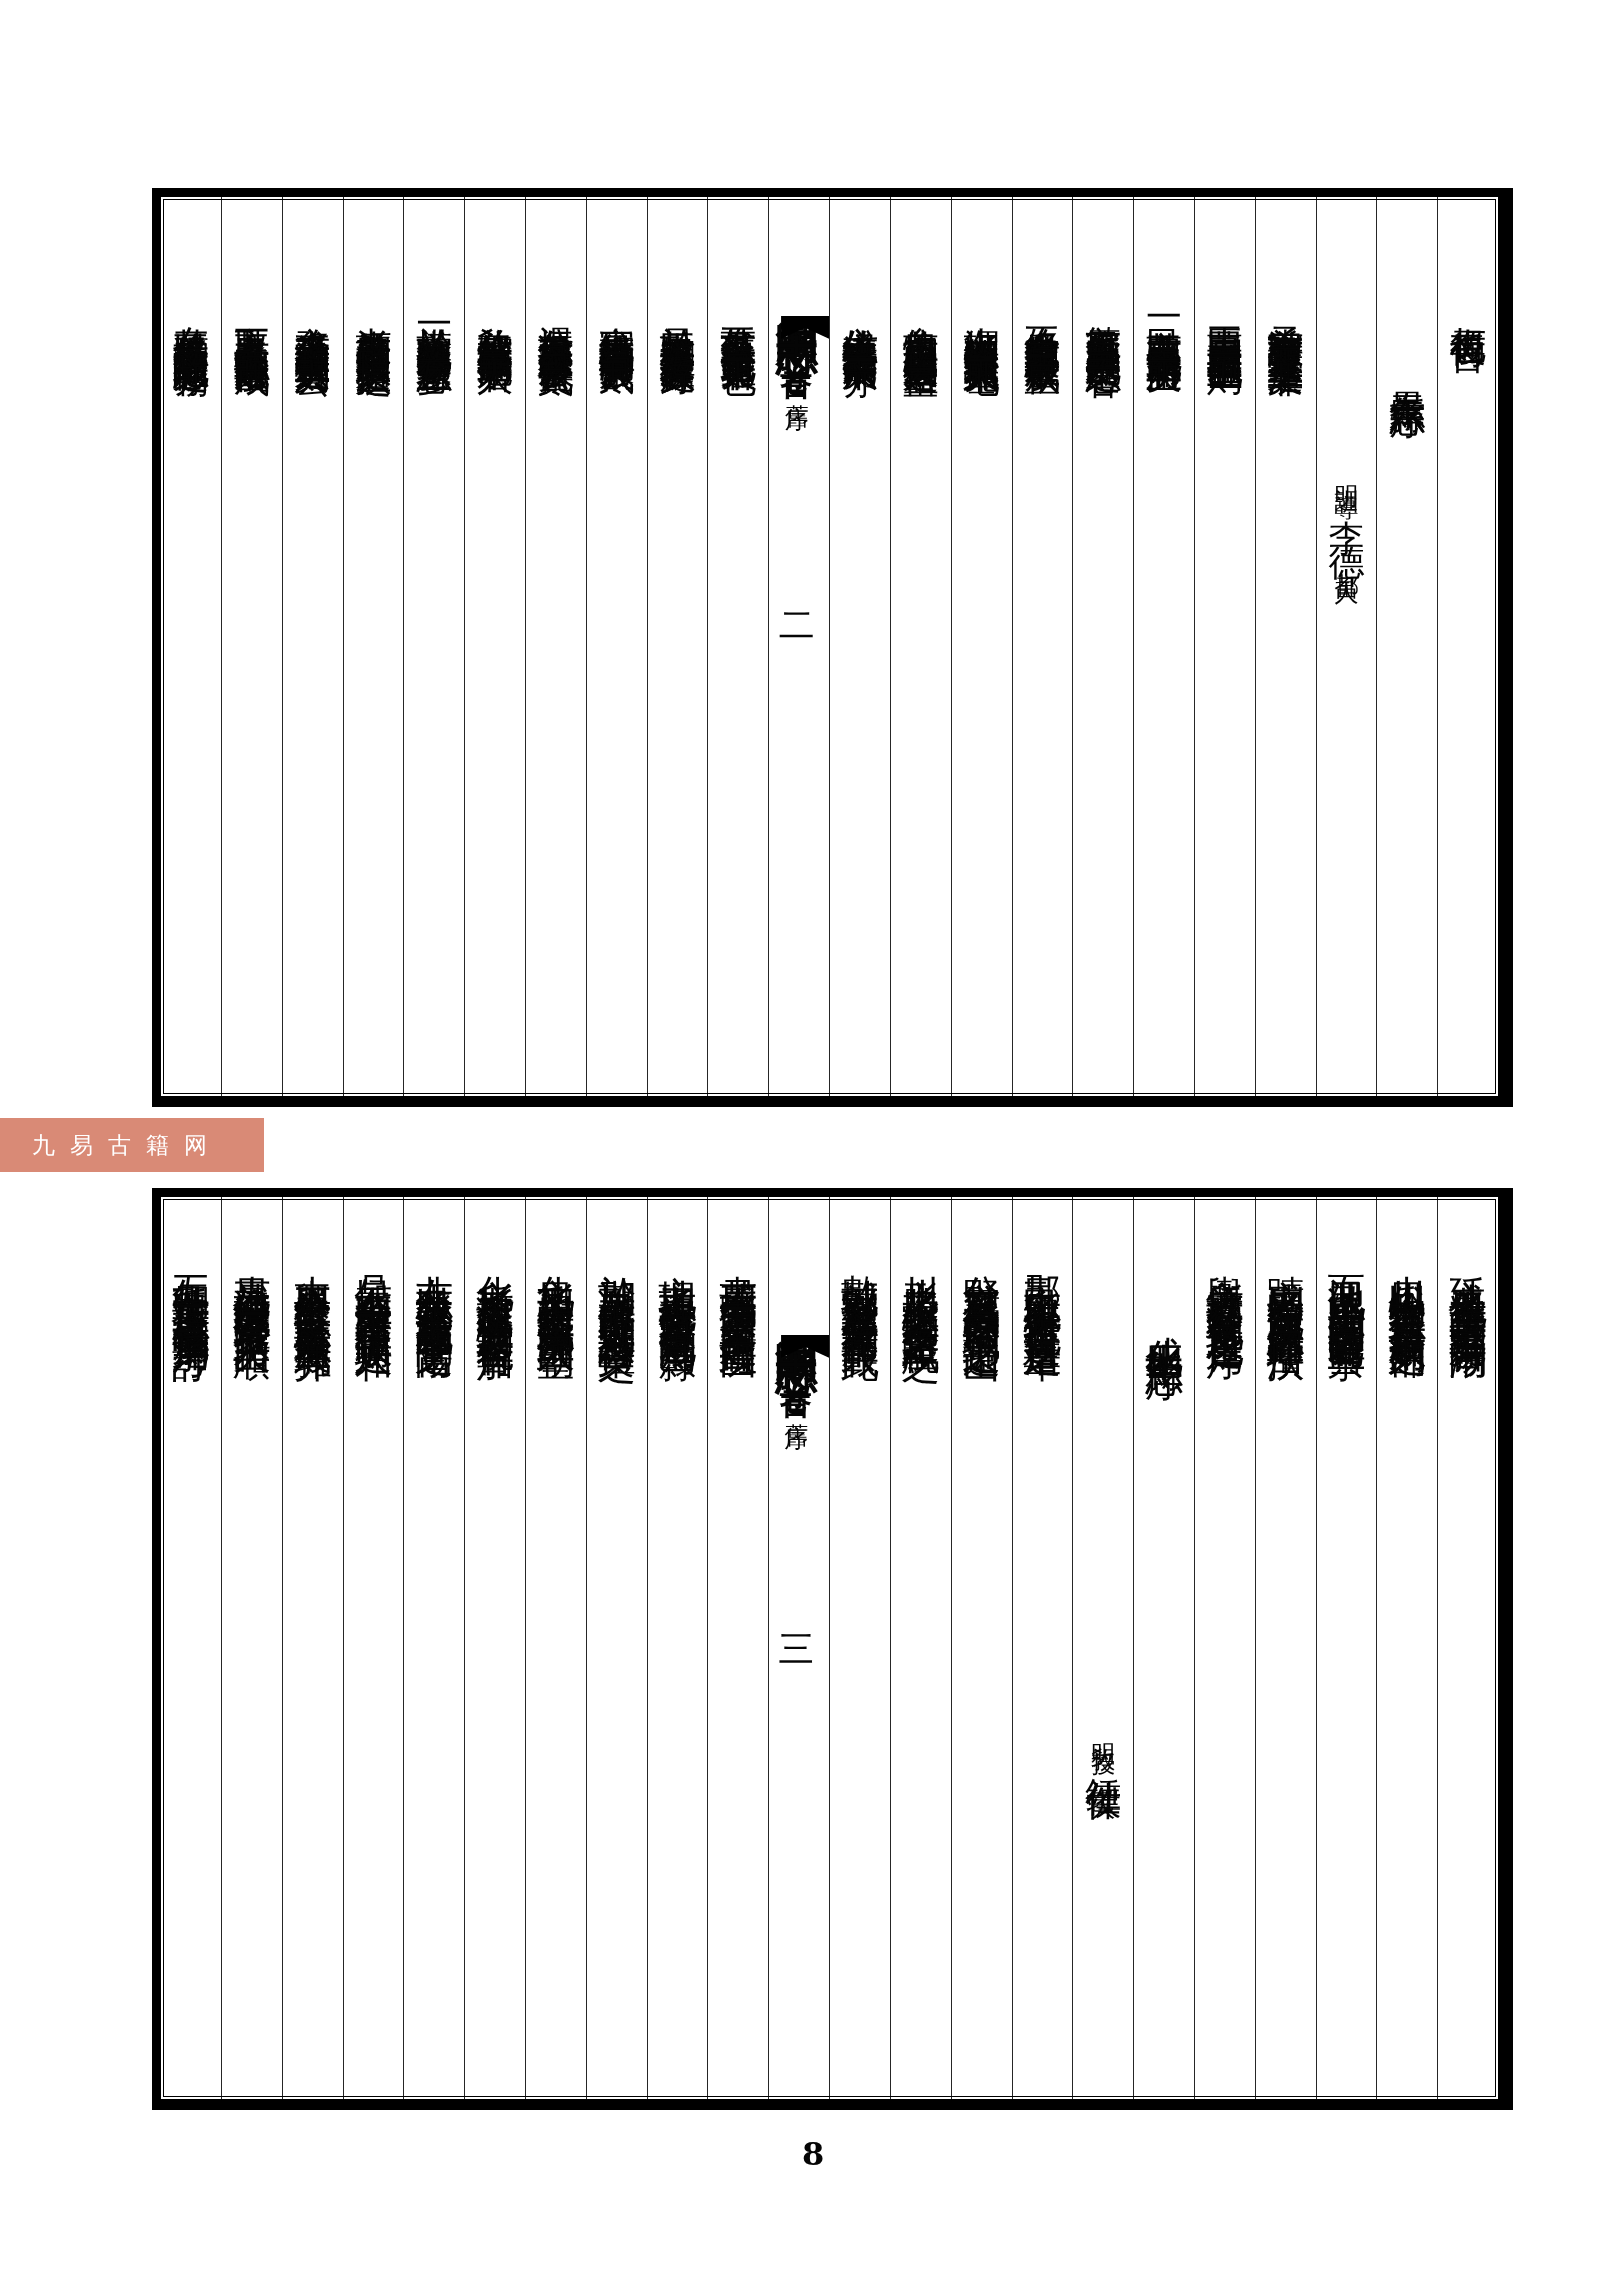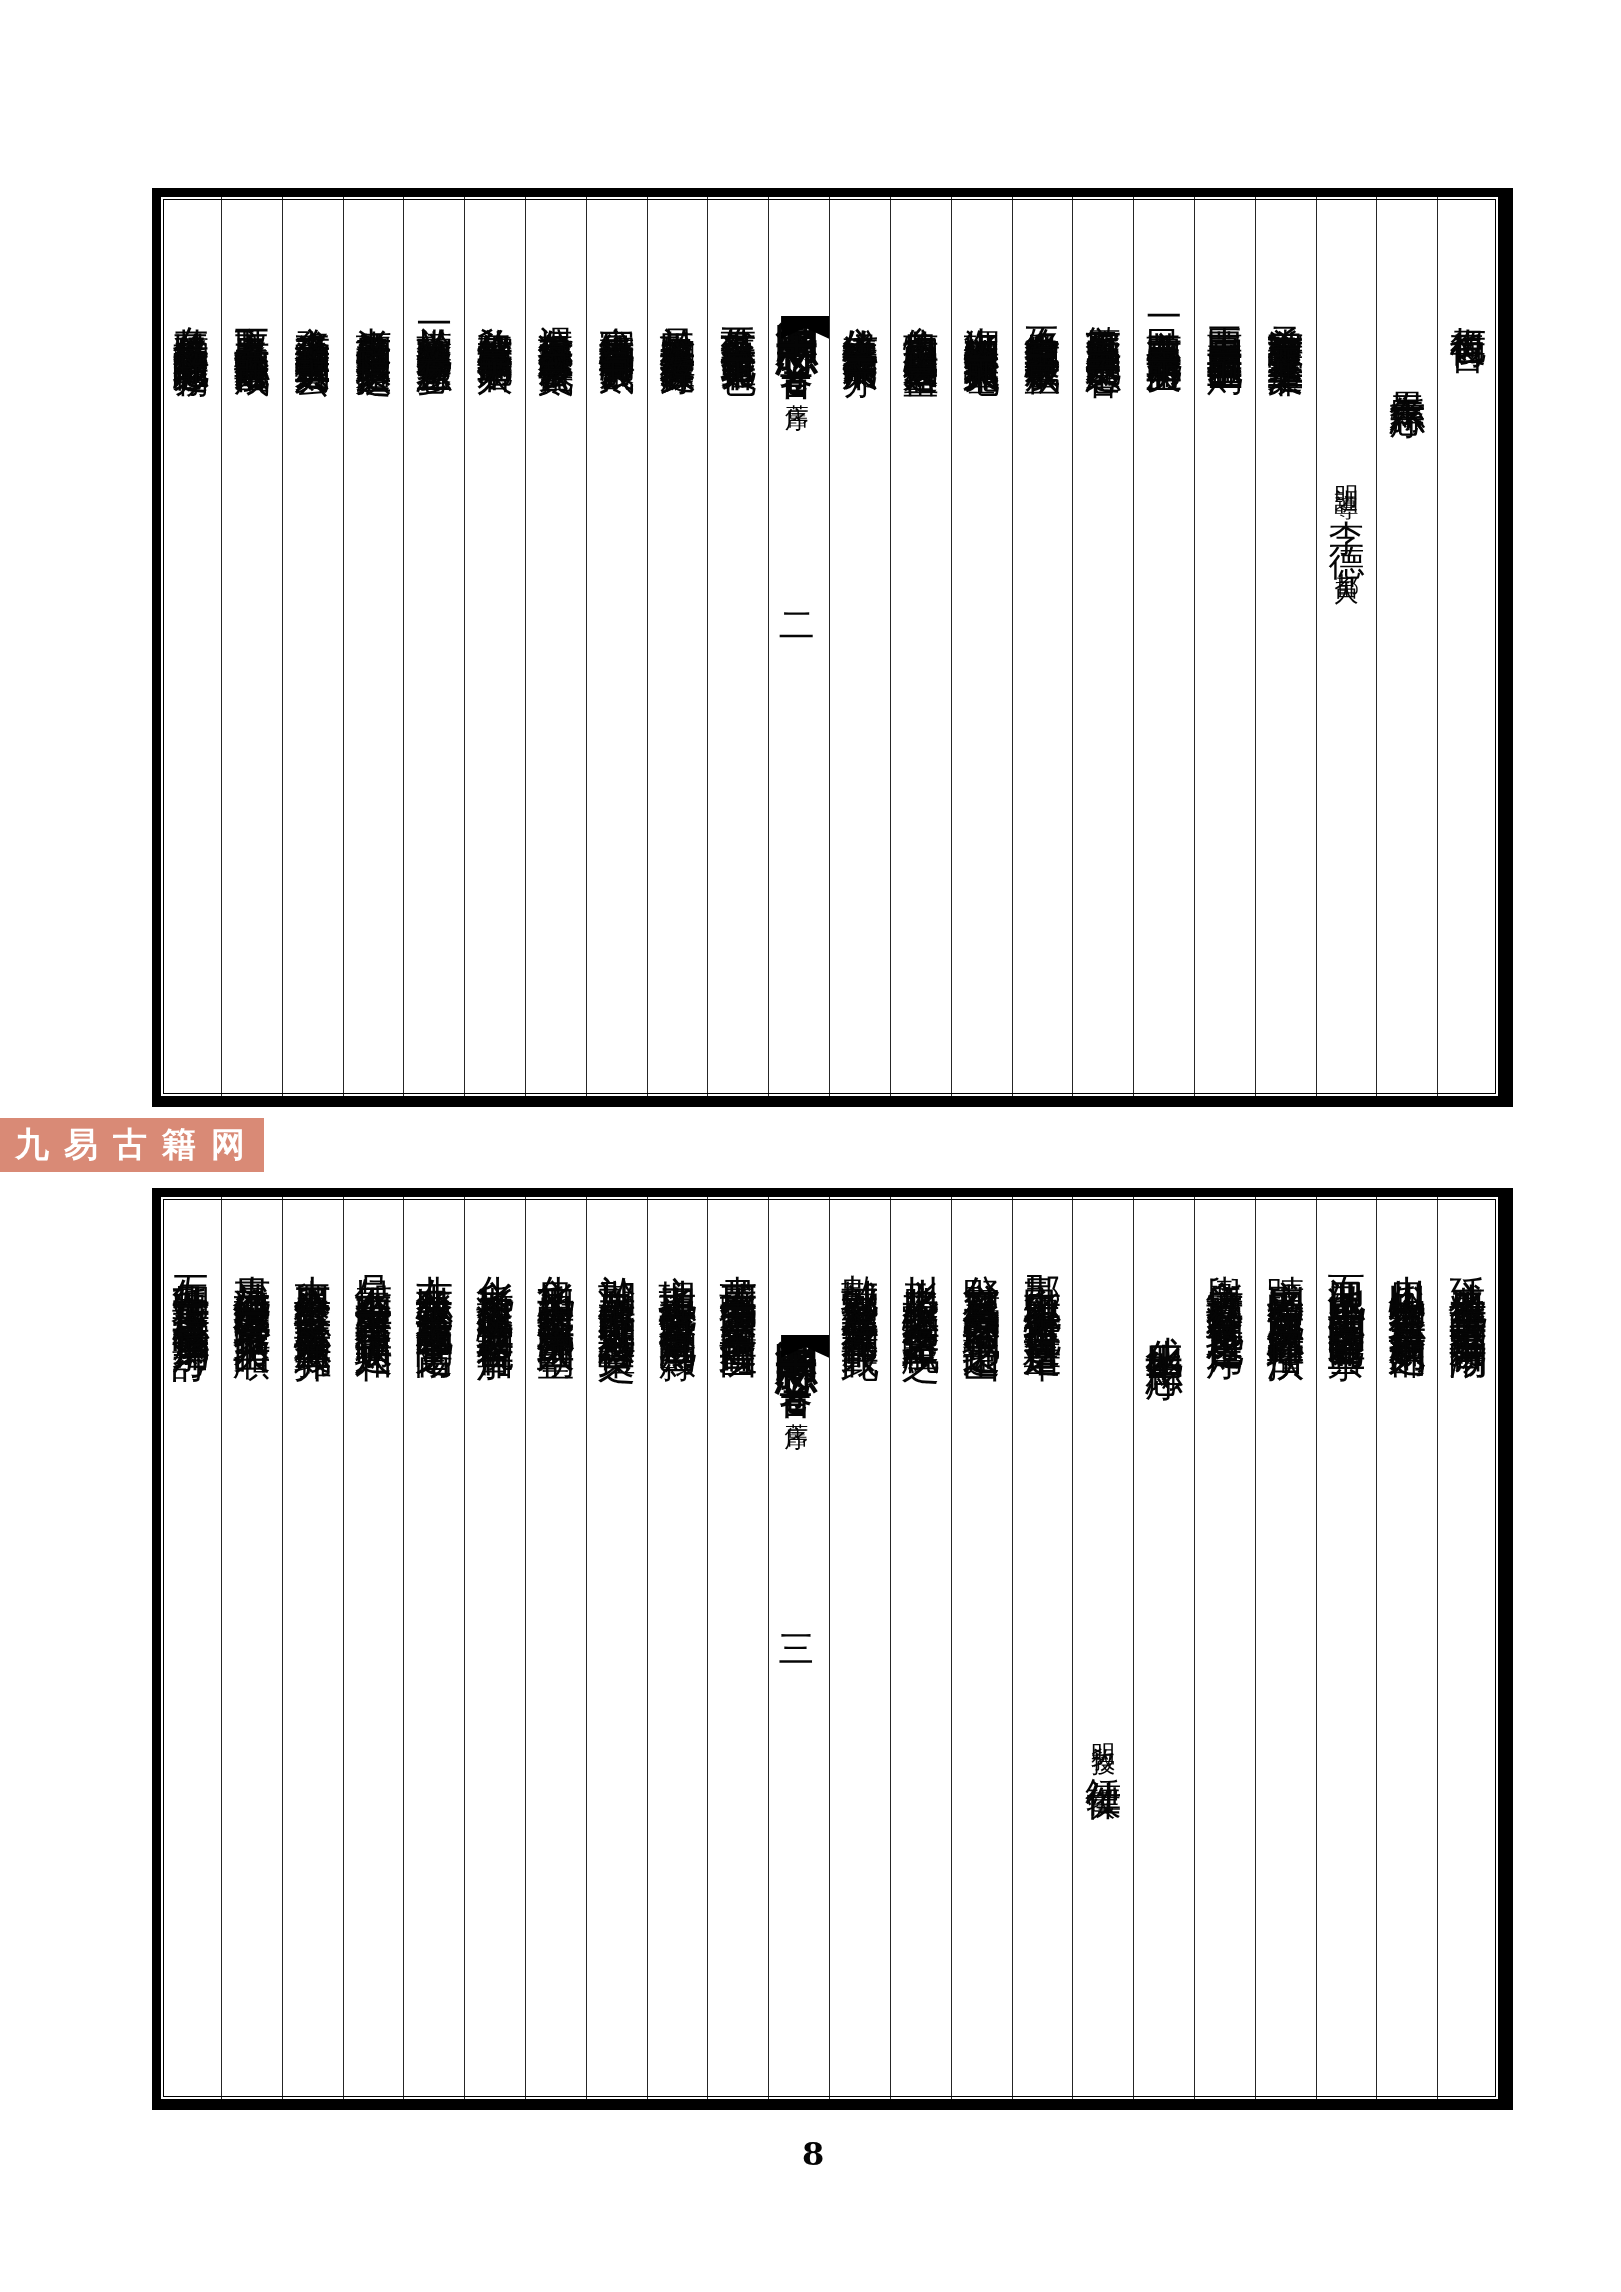--- a/index.html
+++ b/index.html
@@ -57,22 +57,22 @@
   .center .gap-b{inline-size:41px;}
   .center .gap-c{inline-size:199px;}
   .center .folio{font-size:36px;}
 
   
   .watermark{
     position:absolute;left:0;top:1118px;width:264px;height:54px;
     display:flex;align-items:center;
   }
   .watermark span{
-    color:#fff;font-size:34px;letter-spacing:15px;padding-left:15px;
-    font-family:"Liberation Sans","DejaVu Sans",sans-serif;font-weight:bold;
+    color:#fff;font-size:23px;letter-spacing:15px;padding-left:32px;
+    font-family:"Liberation Sans","DejaVu Sans",sans-serif;font-weight:normal;
     white-space:nowrap;
   }
 
   
   .scan-page-number{
     position:absolute;left:802px;top:2135px;font-size:32px;font-weight:bold;
     font-family:"DejaVu Serif","Liberation Serif",serif;
   }
 </style>
 </head>

